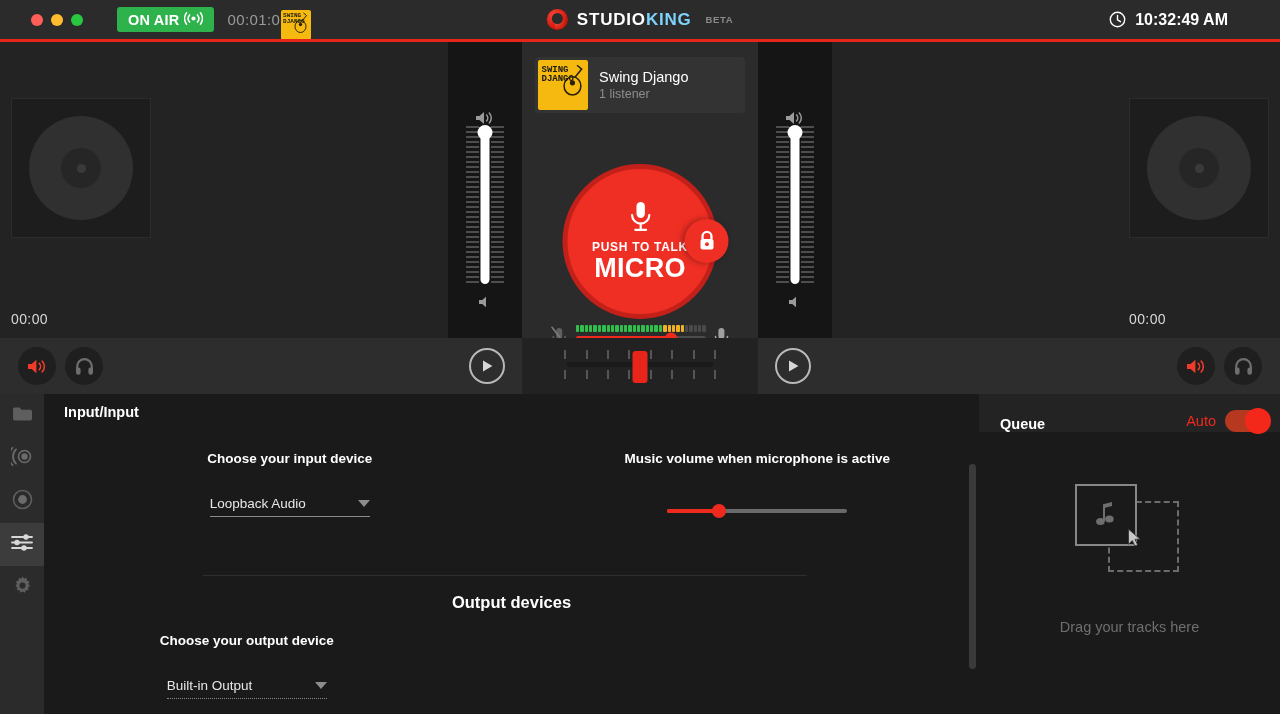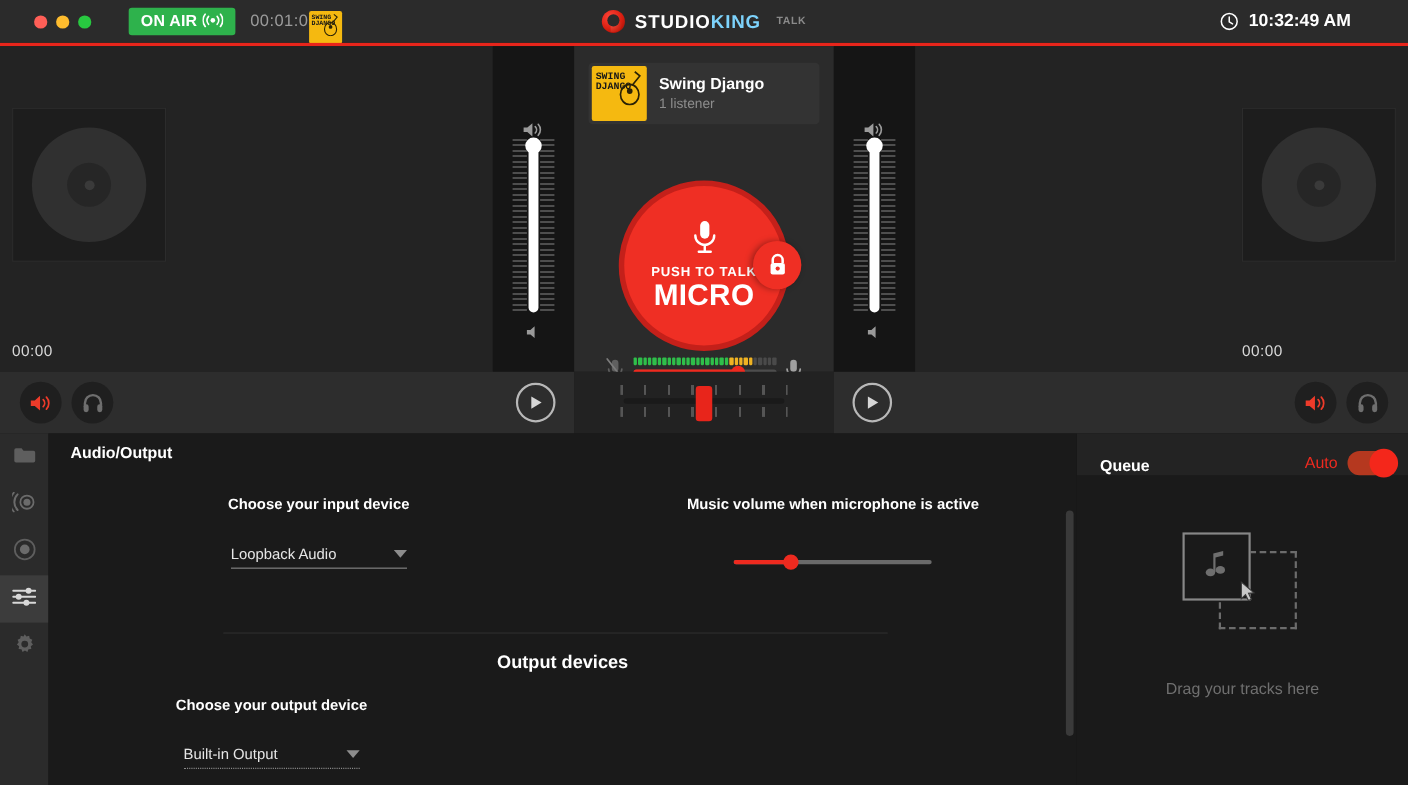--- a/index.html
+++ b/index.html
@@ -147,21 +147,21 @@
   .center-panel {
     position: absolute; top: 0; left: 522px; width: 236px; height: 296px;
     background: #2b2b2b;
   }
   .nowplaying {
     position: absolute; top: 15px; left: 13px; width: 210px; height: 56px;
     background: #333333; border-radius: 4px; display: flex; align-items: center;
   }
   .np-art { width: 50px; height: 50px; margin-left: 3px; border-radius: 2px; overflow: hidden; }
   .np-meta { margin-left: 11px; }
-  .np-title { color: #ffffff; font-size: 14.5px; font-weight: bold; }
+  .np-title { color: #ffffff; font-size: 14.5px; font-weight: normal; }
   .np-sub { color: #8d8d8d; font-size: 12.5px; margin-top: 2px; }
 
   .ptt-wrap { position: absolute; top: 122px; left: 50%; transform: translateX(-50%); }
   .ptt {
     position: relative; width: 155px; height: 155px; border-radius: 50%;
     background: #ef2f24; border: 5px solid #c4201a;
     display: flex; flex-direction: column; align-items: center; justify-content: center;
     color: #fff;
   }
   .ptt .mic-ico { margin-bottom: 2px; }
@@ -322,21 +322,21 @@
           <path d="M16.4 0.8a8.9 8.9 0 0 1 0 11.4" stroke="#fff" stroke-width="1.5" fill="none" stroke-linecap="round"></path>
         </svg>
       </span>
     </div>
 
     <div class="elapsed">00:01:09</div>
 
     <div class="brand">
       <span class="brand-logo"></span>
       <span class="brand-name"><span class="w1">STUDIO</span><span class="w2">KING</span></span>
-      <span class="brand-beta">TALK</span>
+      <span class="brand-beta">BETA</span>
     </div>
 
     <div class="clockbox">
       <span class="clock-ico">
         <svg width="17" height="17" viewBox="0 0 17 17">
           <circle cx="8.5" cy="8.5" r="7.2" stroke="#ffffff" stroke-width="1.4" fill="none"></circle>
           <path d="M8.5 4.4V8.8l3 1.9" stroke="#ffffff" stroke-width="1.4" fill="none" stroke-linecap="round"></path>
         </svg>
       </span>
       <span>10:32:49 AM</span>
@@ -658,21 +658,21 @@
       <span>
         <svg width="21" height="21" viewBox="0 0 21 21">
           <path d="M10.5 1.5l1.5 2.1 2.5-.6.5 2.5 2.4 1-1 2.4 1.6 2-2 1.7.5 2.5-2.6.2-1 2.4-2.2-1.3-2.2 1.3-1-2.4-2.6-.2.5-2.5-2-1.7 1.6-2-1-2.4 2.4-1 .5-2.5 2.5.6z" fill="#5e5e5e"></path>
           <circle cx="10.5" cy="10.5" r="3.1" fill="#2b2b2b"></circle>
         </svg>
       </span>
     </div>
   </div>
 
   <div class="settings">
-    <div class="settings-title">Audio/Output</div>
+    <div class="settings-title">Input/Input</div>
 
     <div class="grid3">
       <div class="col">
         <div class="fld-label">Choose your input device</div>
         <div class="select">
           <span>Loopback Audio</span>
           <span class="caret"></span>
         </div>
       </div>
 

